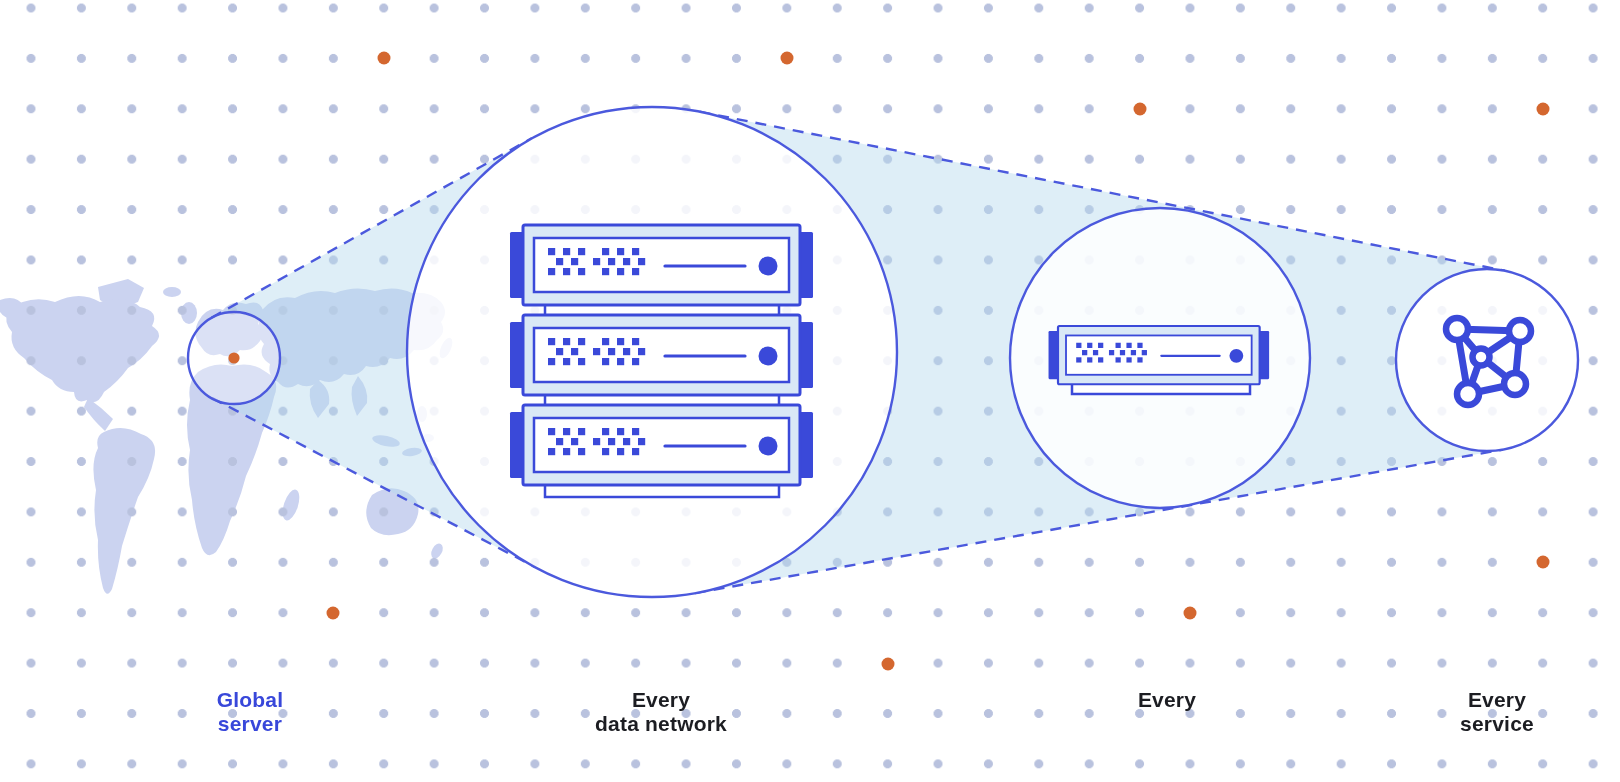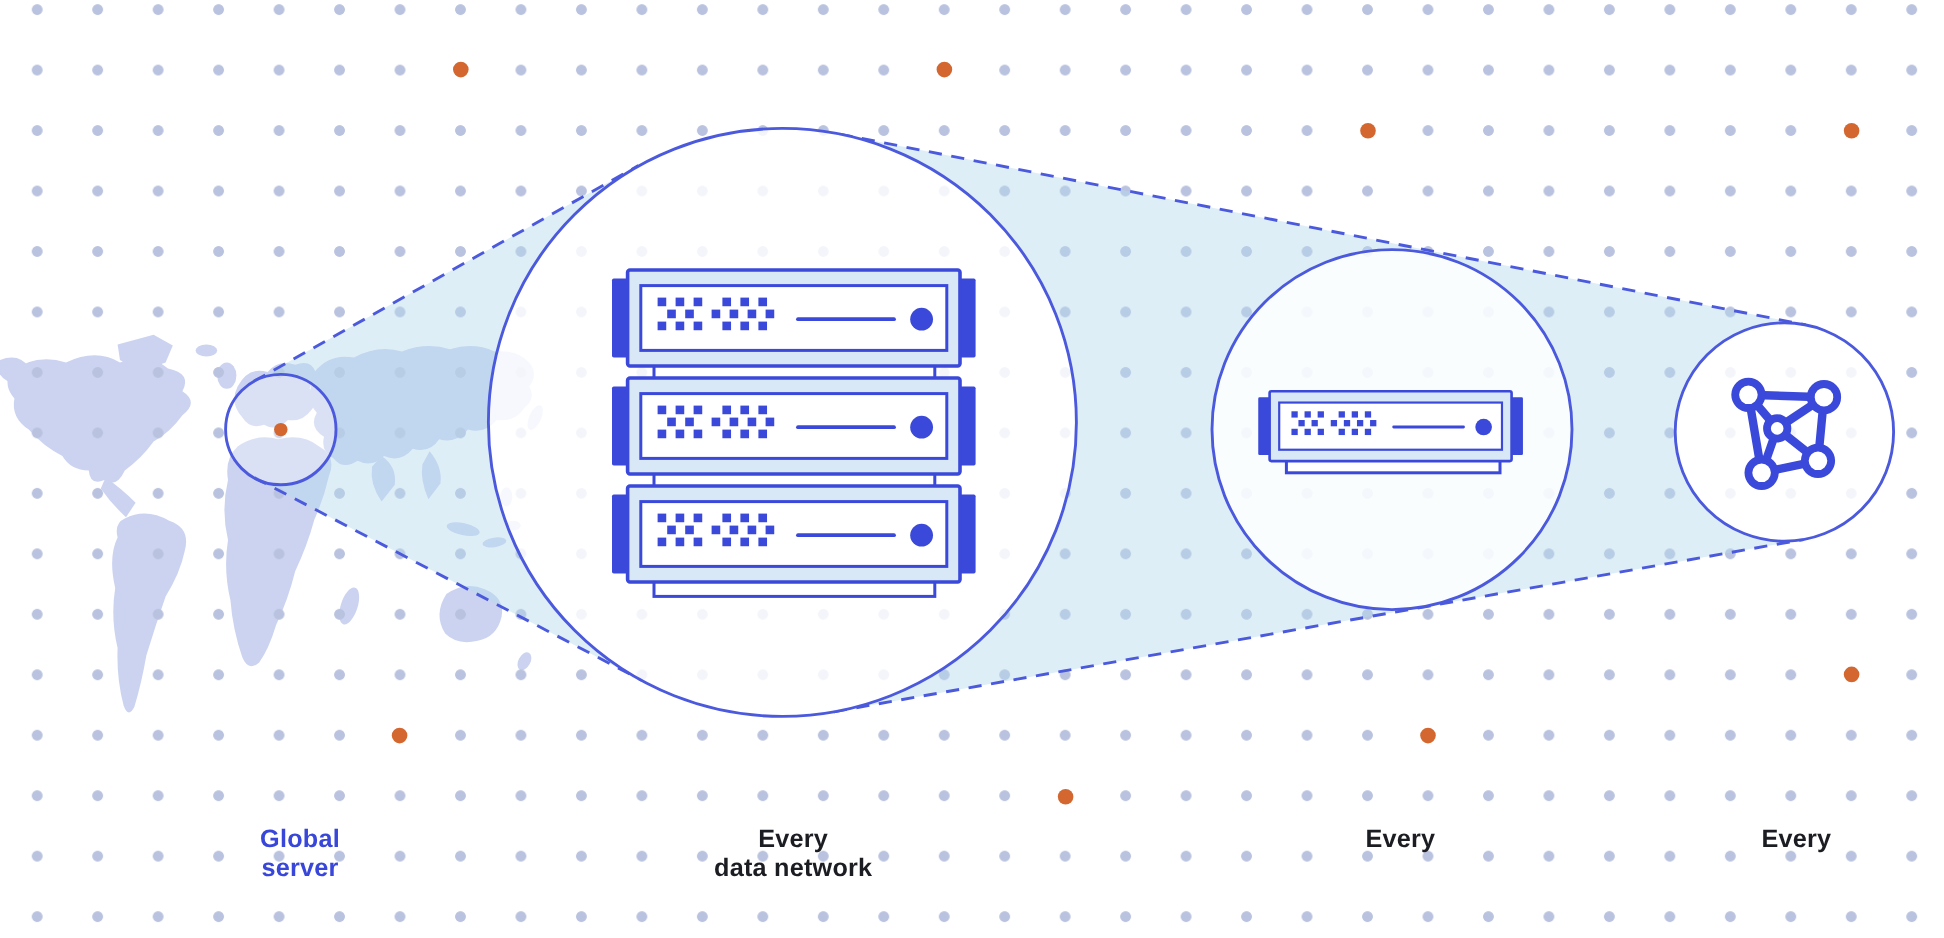--- a/index.html
+++ b/index.html
@@ -184,13 +184,14 @@
 </div>
 <div class="stage-label" style="left:661px;">
   <span>Every</span>
   <span>data network</span>
 </div>
 <div class="stage-label" style="left:1167px;">
   <span>Every</span>
 </div>
 <div class="stage-label" style="left:1497px;">
   <span>Every</span>
+  <span>service</span>
 </div>
 
 </body></html>

